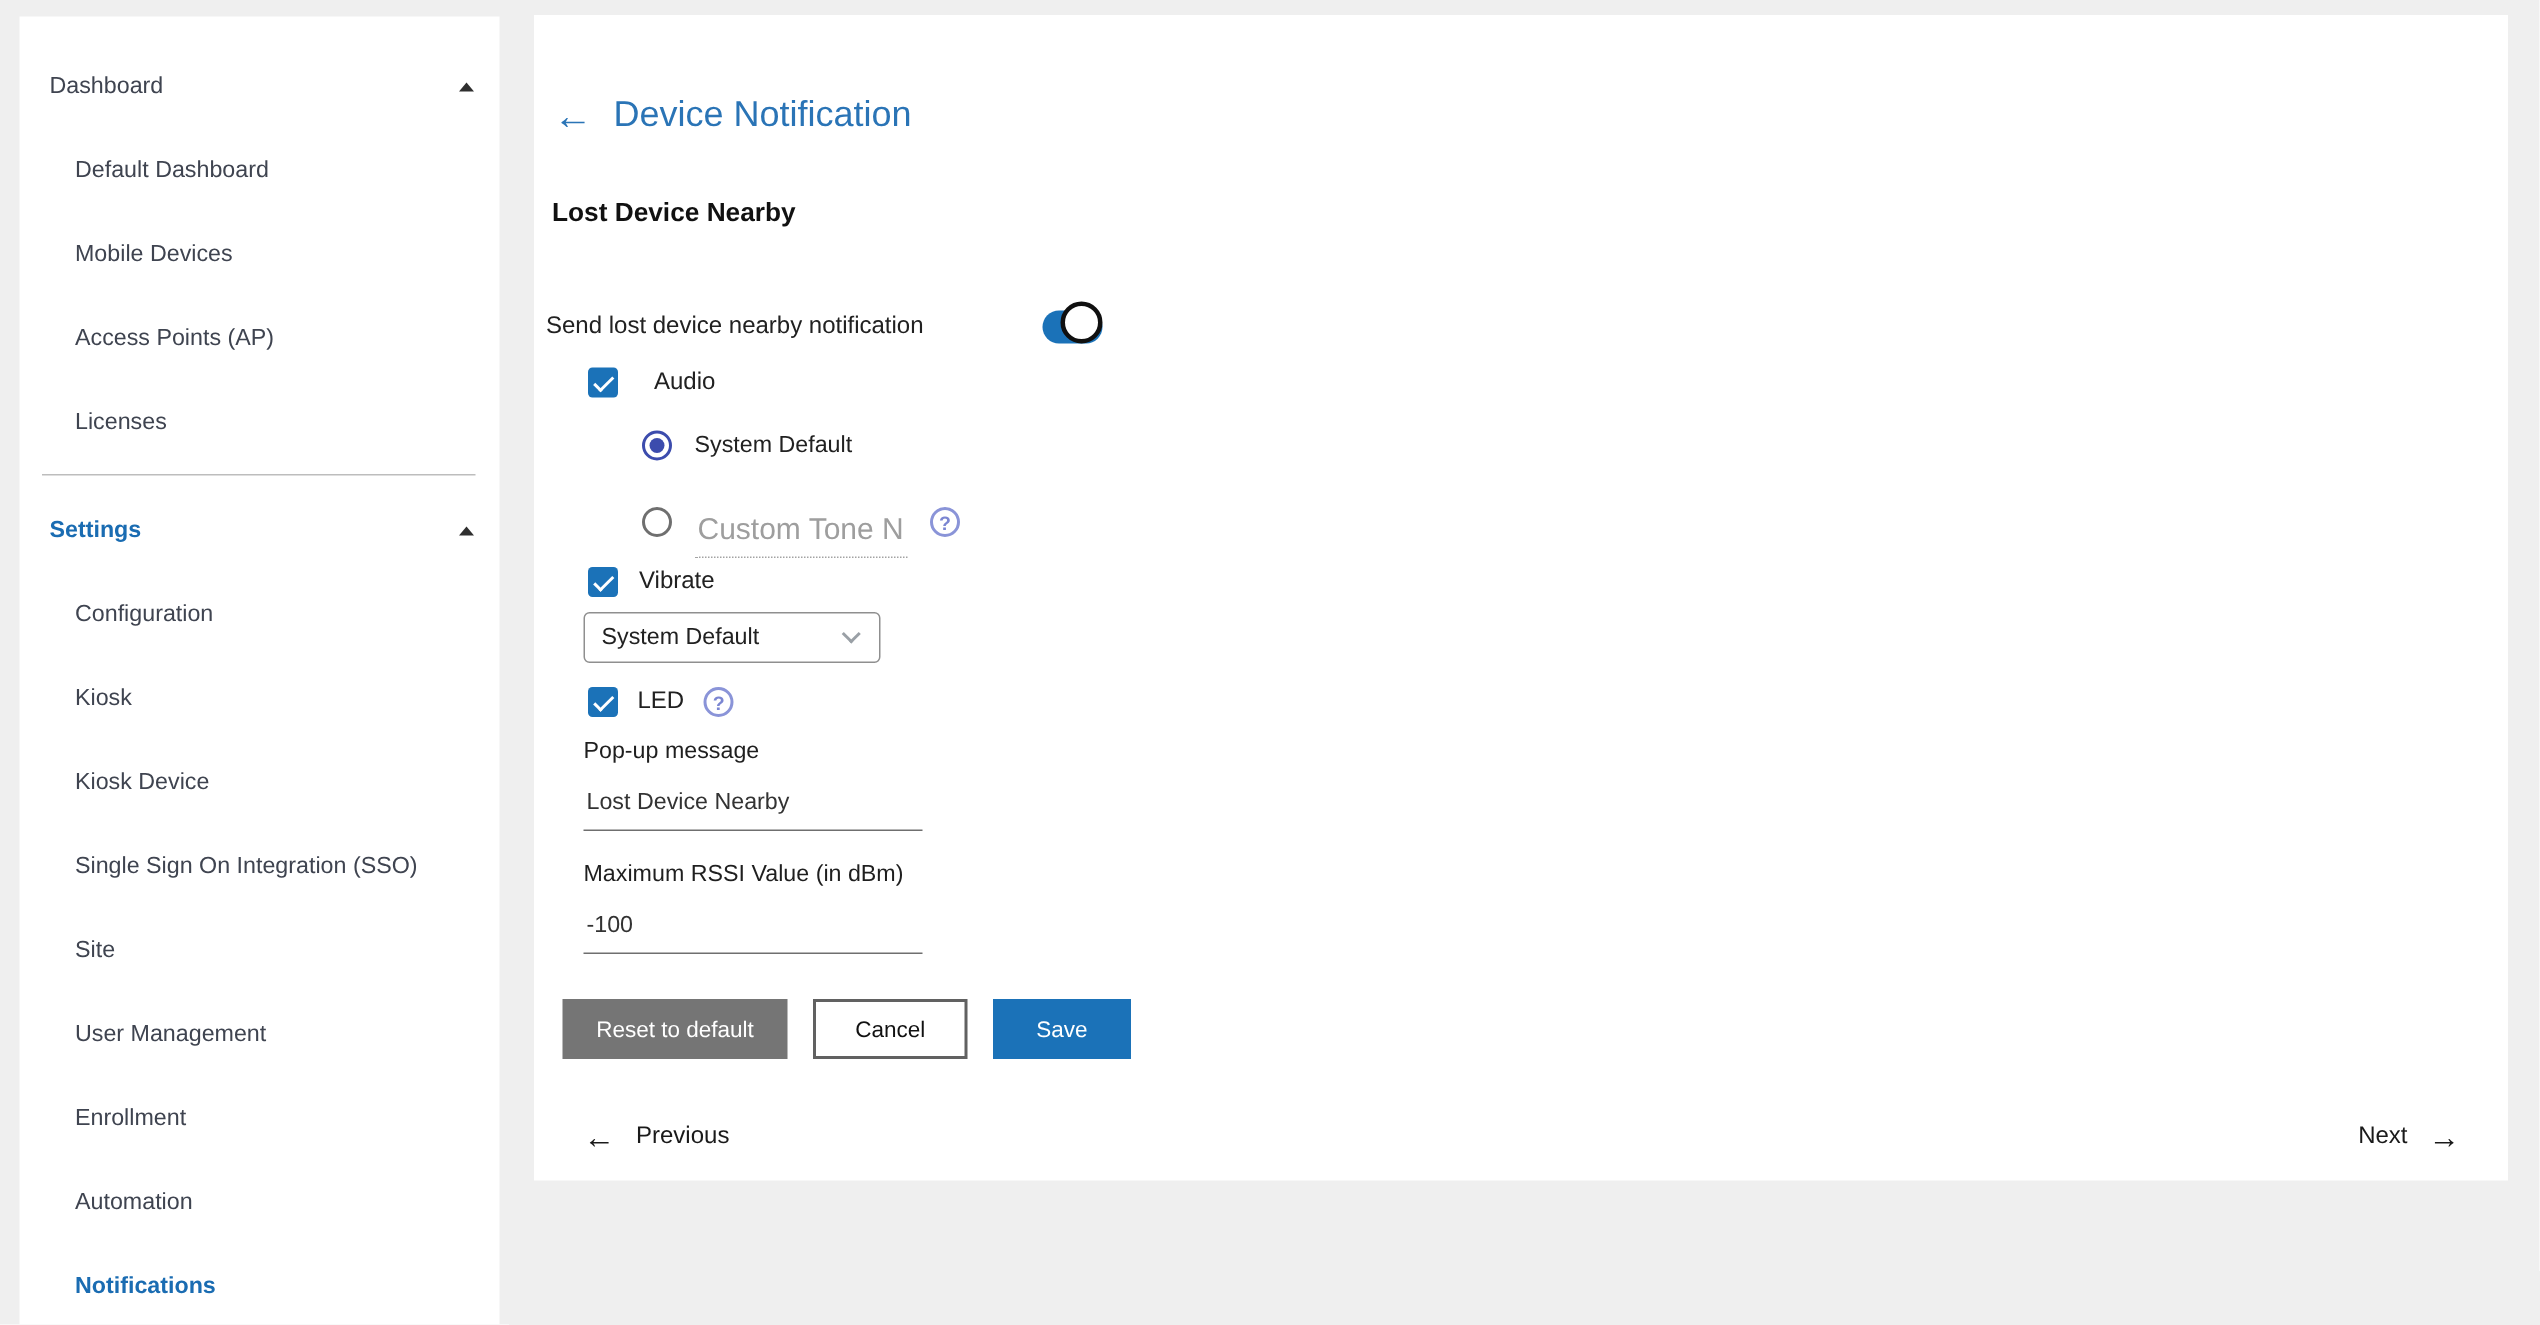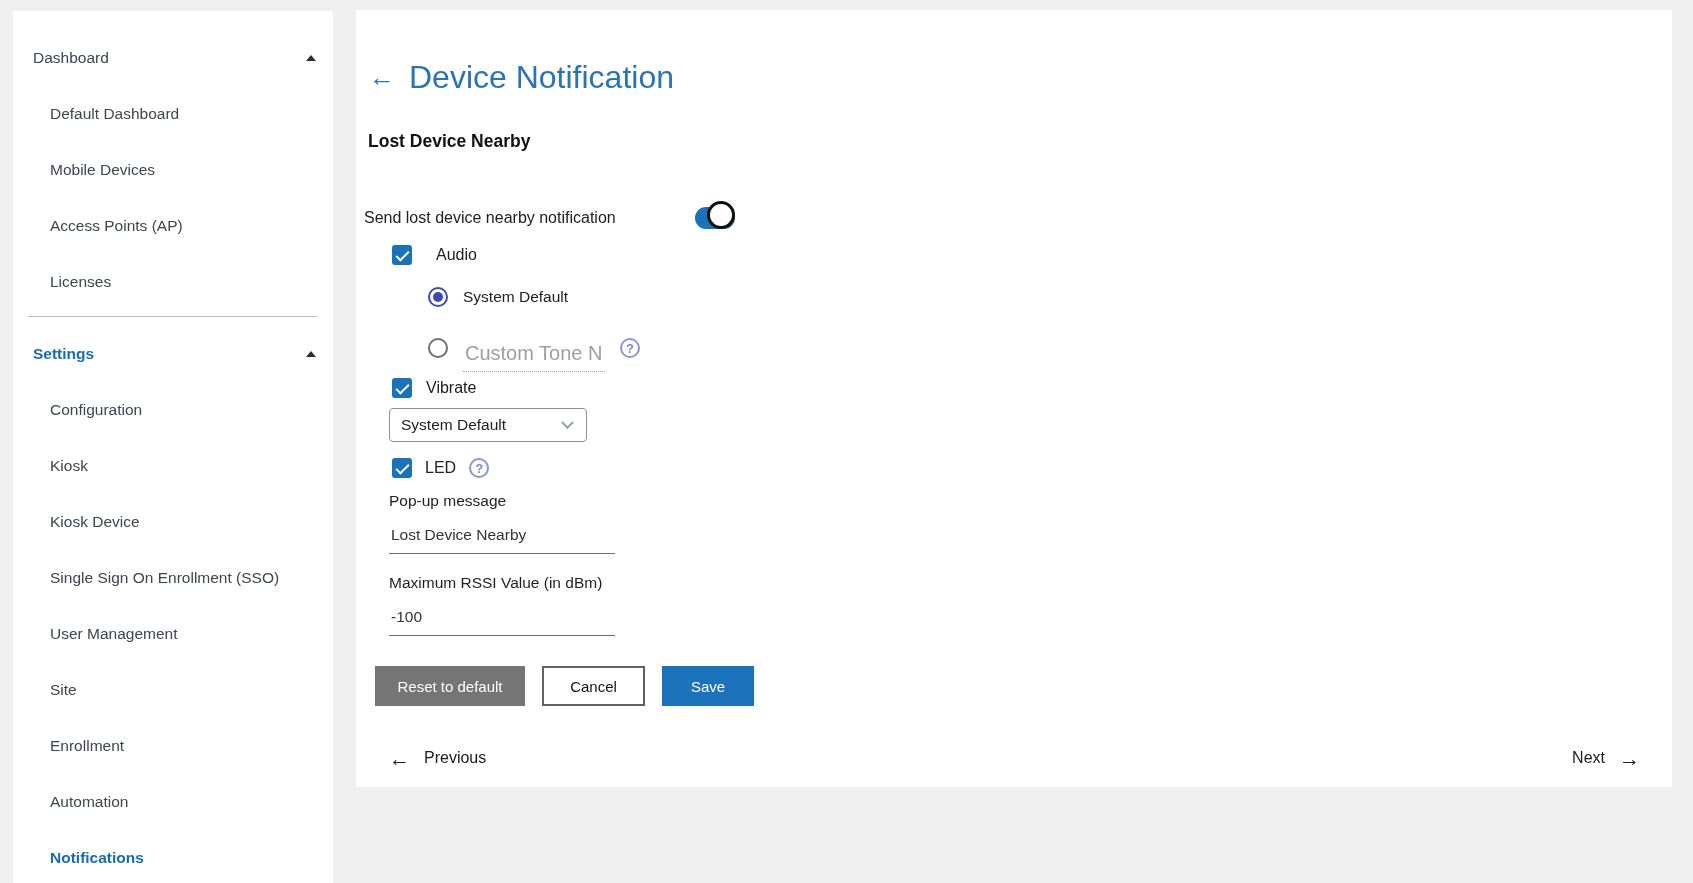--- a/index.html
+++ b/index.html
@@ -53,21 +53,21 @@
     width: 1316px; height: 777px;
     background: #ffffff;
   }
   .title-row {
     position: absolute; left: 13px; top: 50px;
     display: flex; align-items: center; gap: 14px;
     color: #2a74b6;
     cursor: pointer;
   }
   .back-arrow { font-size: 26px; line-height: 34px; }
-  .page-title { font-size: 32px; line-height: 34px; }
+  .page-title { font-size: 24px; line-height: 34px; }
   .section-heading {
     position: absolute; left: 12px; top: 121px;
     font-size: 17.5px; font-weight: 700; color: #111111;
   }
 
   .send-row {
     position: absolute; left: 8px; top: 190px;
     width: 400px; height: 36px;
     display: flex; align-items: center;
   }
@@ -259,27 +259,27 @@
   <div class="side-row side-sub">
     <span>Configuration</span>
   </div>
   <div class="side-row side-sub">
     <span>Kiosk</span>
   </div>
   <div class="side-row side-sub">
     <span>Kiosk Device</span>
   </div>
   <div class="side-row side-sub">
-    <span>Single Sign On Enrollment (SSO)</span>
+    <span>Single Sign On Integration (SSO)</span>
+  </div>
+  <div class="side-row side-sub">
+    <span>Site</span>
   </div>
   <div class="side-row side-sub">
     <span>User Management</span>
-  </div>
-  <div class="side-row side-sub">
-    <span>Site</span>
   </div>
   <div class="side-row side-sub">
     <span>Enrollment</span>
   </div>
   <div class="side-row side-sub">
     <span>Automation</span>
   </div>
   <div class="side-row side-sub side-active">
     <span>Notifications</span>
   </div>

